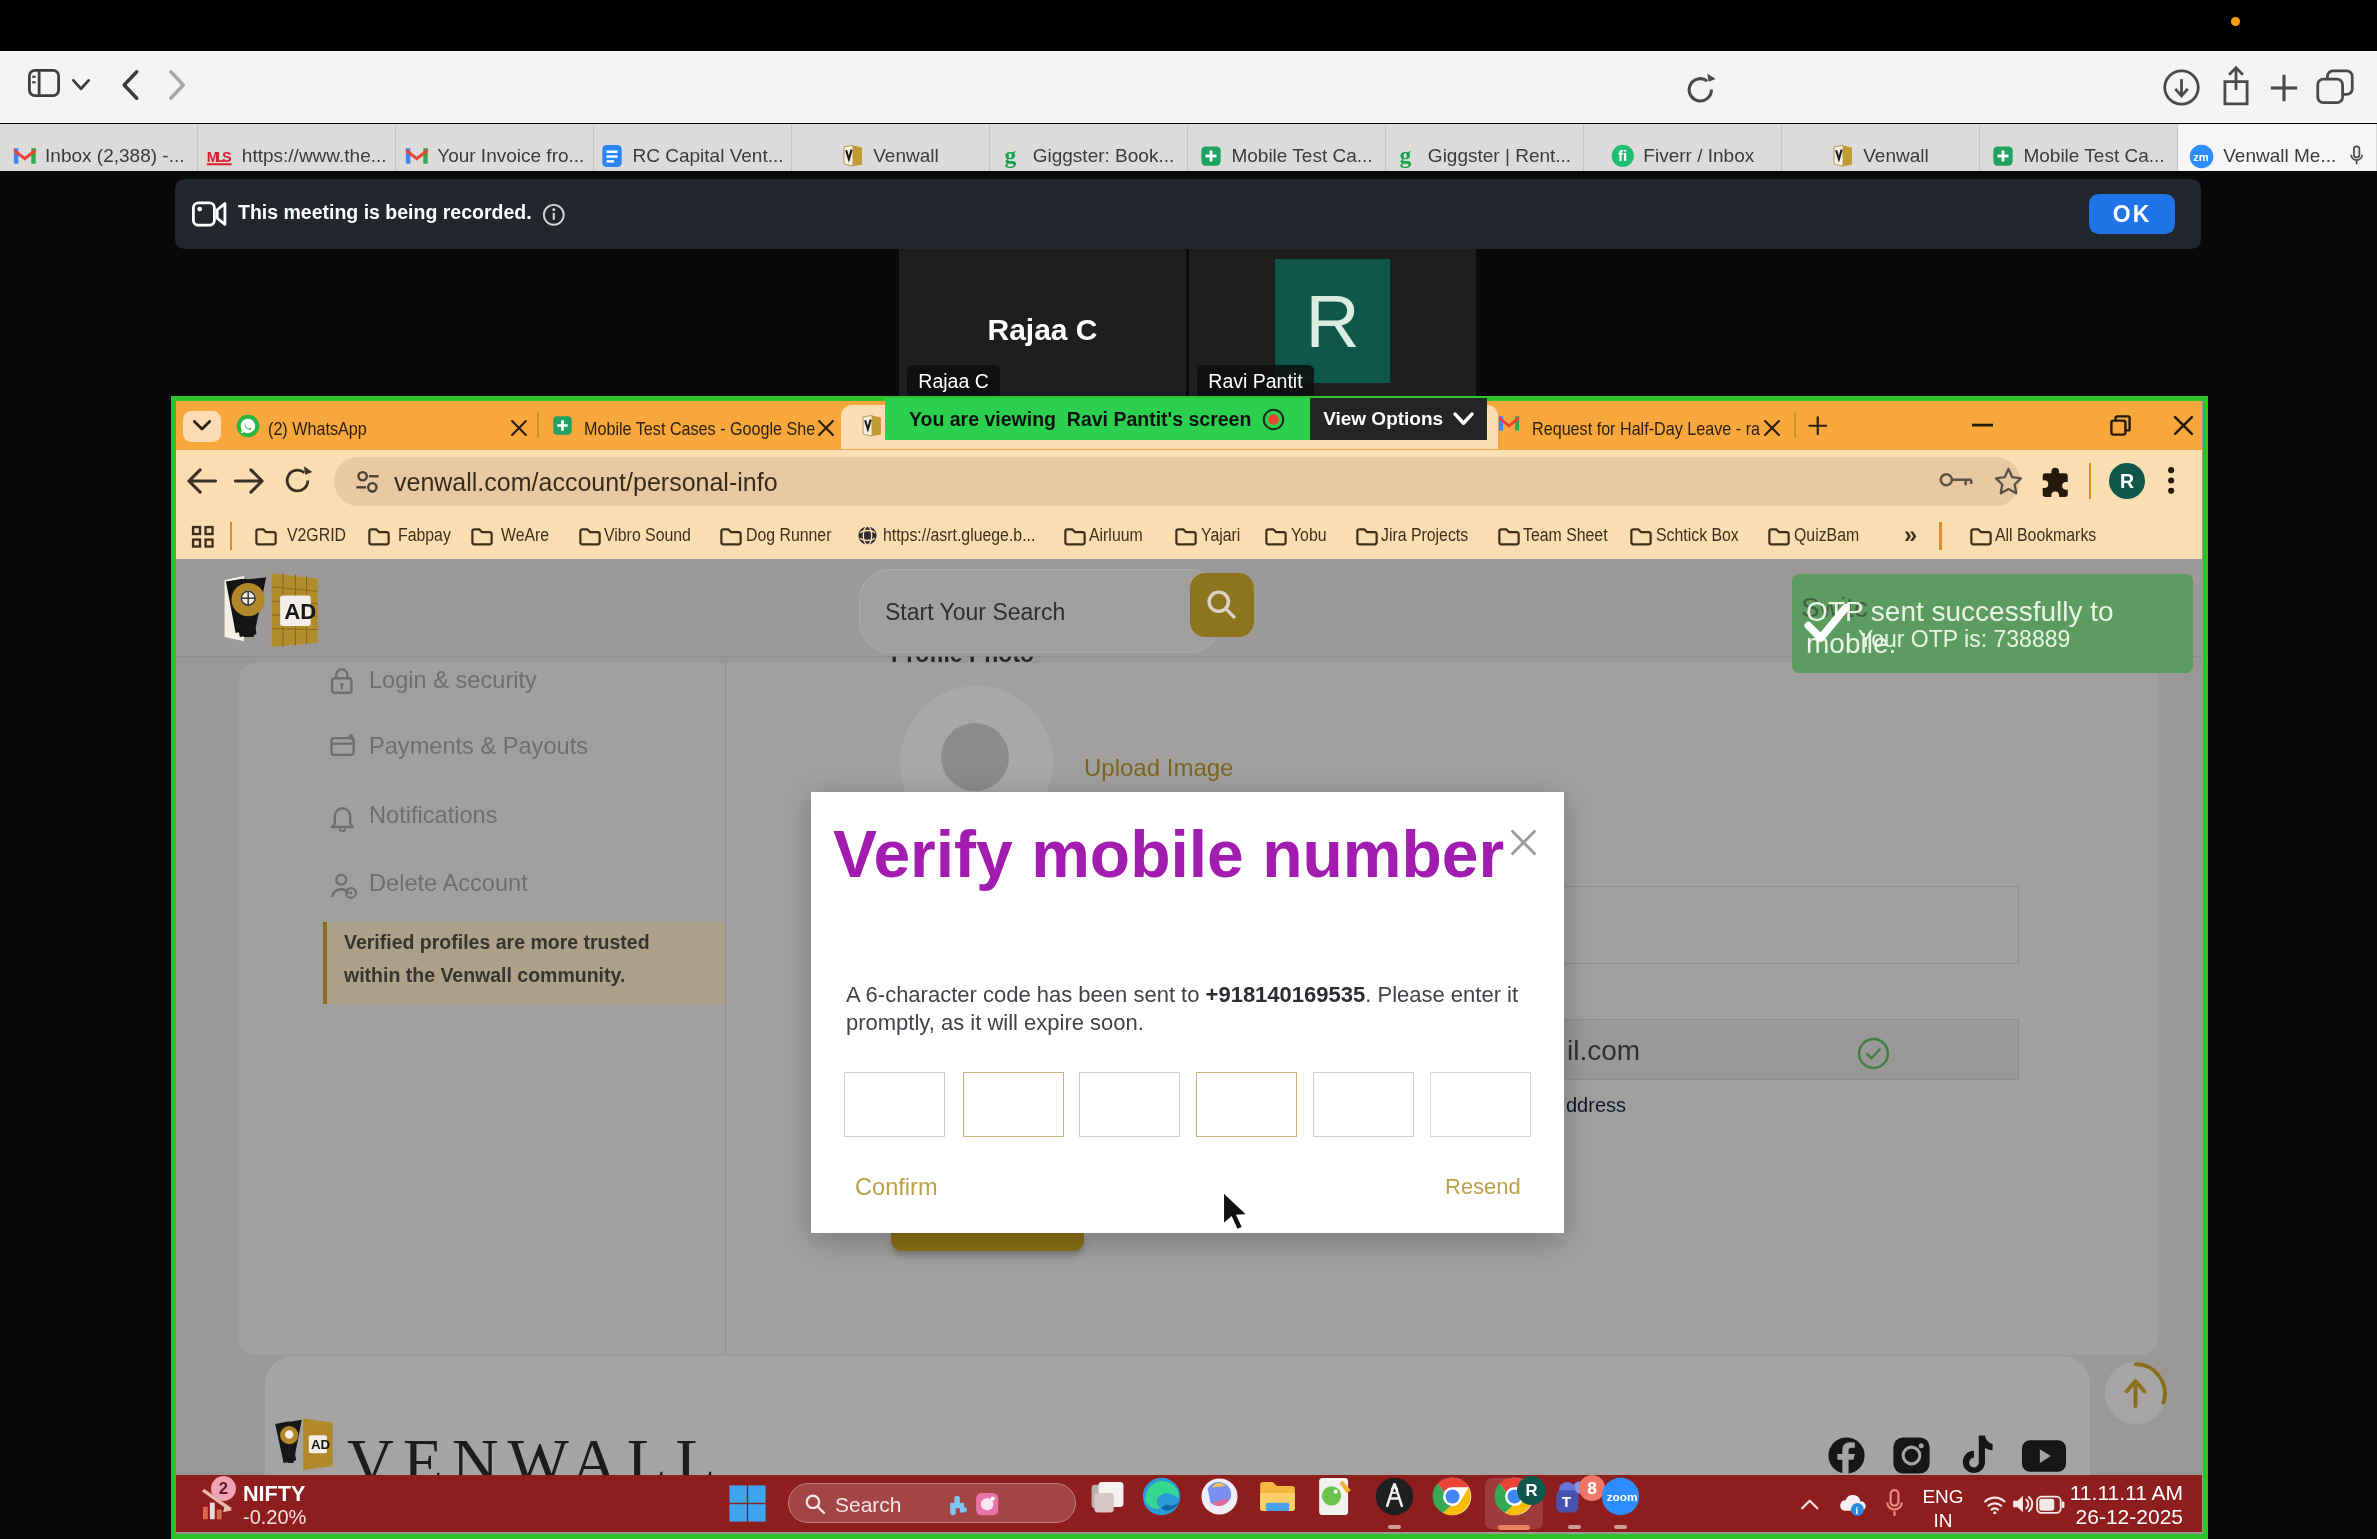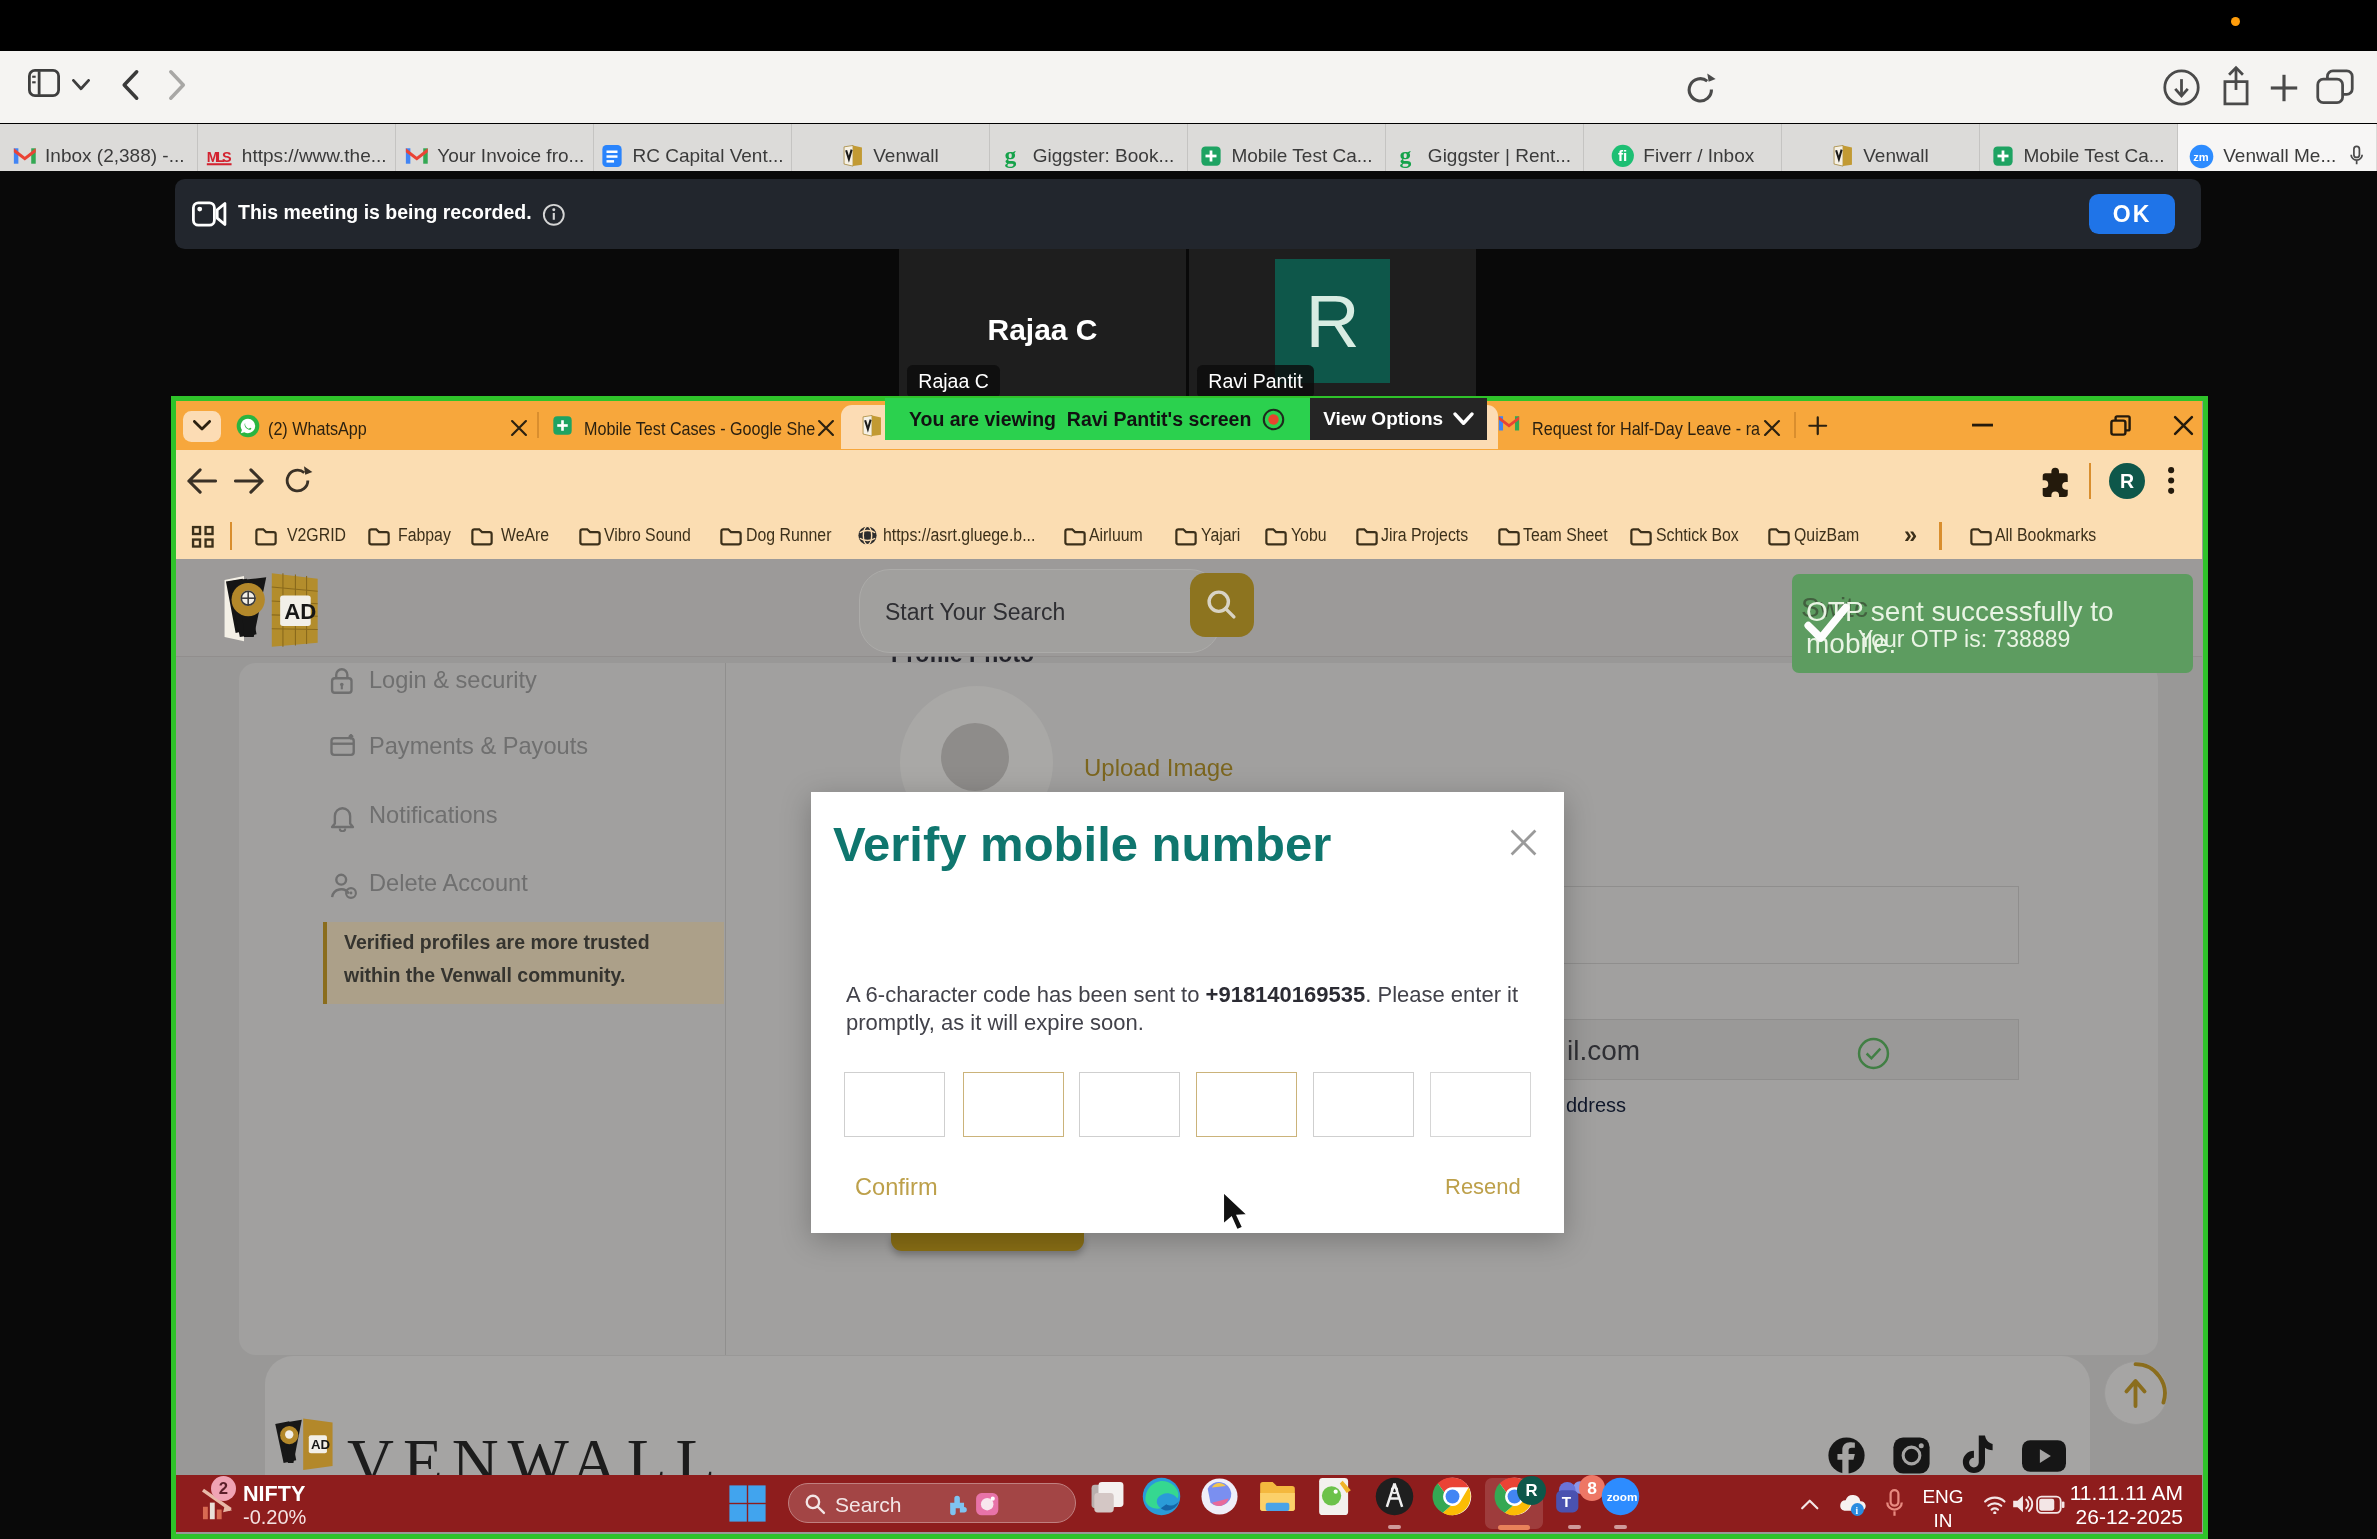--- a/index.html
+++ b/index.html
@@ -37,21 +37,21 @@
   
   #page { left:0; top:158px; width:2026px; height:916px; background:#999897; overflow:hidden; }
   #pg-header { position:absolute; left:0; top:0; width:2026px; height:97px; background:#9c9a99; box-shadow:0 0.7px 0 #8d8b89; z-index:3; }
   .dimtext { color:#6f6f6f; }
 
   #taskbar { left:0; top:1074px; width:2026px; height:57px; background:#8e1d1d; }
   .tbt { color:#f3e3e3; }
 
   
   #modal { left:635px; top:391px; width:753px; height:441px; background:#fff; box-shadow:0 7px 28px rgba(0,0,0,.25); }
-  #modal h1 { position:absolute; left:22px; top:23.6px; font-size:49px; font-weight:bold; color:#0f766e; }
+  #modal h1 { position:absolute; left:22px; top:23.6px; font-size:66px; font-weight:bold; color:#a21caf; }
   #modal .body { position:absolute; left:35px; top:189px; width:695px; font-size:22px; line-height:28px; color:#42424a; }
   .otp { position:absolute; top:280px; width:101px; height:65px; border:1.4px solid #cfcfcf; background:#fff; }
   .gold { color:#bda04a; }
 
   
   #share-banner { left:885px; top:398px; height:42px; display:flex; }
   #share-left { background:#2bd14e; width:425px; display:flex; align-items:center; justify-content:center; gap:9.7px; }
   #share-left span { font-size:19.5px; font-weight:bold; color:#111; white-space:nowrap; }
   #view-opt { background:#252525; color:#fff; width:177px; display:flex; align-items:center; justify-content:center; gap:9.7px; font-size:19px; font-weight:bold; }
 </style>
@@ -286,20 +286,38 @@
     <svg class="abs" style="left:9.7px;top:16.7px" width="31" height="28" viewBox="0 0 44 40">
         <path d="M20 4 L4 20 L20 36 M4 20 H42" fill="none" stroke="#3a3126" stroke-width="4.4" stroke-linecap="round" stroke-linejoin="round"></path>
       </svg>
     <svg class="abs" style="left:58px;top:16.7px" width="31" height="28" viewBox="0 0 44 40">
         <path d="M24 4 L40 20 L24 36 M40 20 H2" fill="none" stroke="#3a3126" stroke-width="4.4" stroke-linecap="round" stroke-linejoin="round"></path>
       </svg>
     <svg class="abs" style="left:106px;top:15.3px" width="31" height="31" viewBox="0 0 48 48">
         <path d="M40 24 a16 16 0 1 1 -5.5 -12" fill="none" stroke="#3a3126" stroke-width="4.4"></path>
         <path d="M34 2 L36 15 L47 11 Z" fill="#3a3126"></path>
       </svg>
+    <div class="abs" style="left:158px;top:7px;width:1686px;height:49px;background:#e9c9a2;border-radius:25px;">
+      <svg class="abs" style="left:21px;top:12.5px" width="25" height="23.6" viewBox="0 0 36 34">
+          <circle cx="11" cy="9" r="6" fill="none" stroke="#4a4134" stroke-width="3.4"></circle>
+          <line x1="20" y1="9" x2="34" y2="9" stroke="#4a4134" stroke-width="3.4"></line>
+          <circle cx="25" cy="25" r="6" fill="none" stroke="#4a4134" stroke-width="3.4"></circle>
+          <line x1="2" y1="25" x2="16" y2="25" stroke="#4a4134" stroke-width="3.4"></line>
+        </svg>
+      <div class="abs" style="left:60px;top:11px;font-size:25px;color:#352c1d;">venwall.com/account/personal-info</div>
+      <svg class="abs" style="left:1604px;top:12.5px" width="36" height="23.6" viewBox="0 0 52 34">
+          <circle cx="12" cy="14" r="8" fill="none" stroke="#5a5244" stroke-width="3.6"></circle>
+          <line x1="20" y1="14" x2="48" y2="14" stroke="#5a5244" stroke-width="3.6"></line>
+          <line x1="40" y1="14" x2="40" y2="22" stroke="#5a5244" stroke-width="3.6"></line>
+          <line x1="48" y1="14" x2="48" y2="20" stroke="#5a5244" stroke-width="3.6"></line>
+        </svg>
+      <svg class="abs" style="left:1660px;top:9.7px" width="29" height="29" viewBox="0 0 42 42">
+          <path d="M21 3 L26.5 14.7 L39 16.4 L30 25.3 L32.2 38 L21 31.9 L9.8 38 L12 25.3 L3 16.4 L15.5 14.7 Z" fill="none" stroke="#5a5244" stroke-width="3.4" stroke-linejoin="round"></path>
+        </svg>
+    </div>
     <svg class="abs" style="left:1866px;top:15.3px" width="32" height="32" viewBox="0 0 46 46">
         <path d="M19 4 a5.5 5.5 0 0 1 5.5 5.5 V12 h8.5 a4 4 0 0 1 4 4 v8.5 h-2.5 a5.5 5.5 0 0 0 0 11 h2.5 V42 a4 4 0 0 1 -4 4 H24.5 v-2.5 a5.5 5.5 0 0 0 -11 0 V46 H5 a4 4 0 0 1 -4 -4 v-9 h2.5 a5.5 5.5 0 0 0 0 -11 H1 V16 a4 4 0 0 1 4 -4 h8.5 V9.5 A5.5 5.5 0 0 1 19 4 Z" fill="#241a0c"></path>
       </svg>
     <div class="abs" style="left:1913px;top:12.5px;width:2.1px;height:36px;background:#d98e2e;"></div>
     <div class="abs" style="left:1933px;top:12.5px;width:36px;height:36px;border-radius:50%;background:#0e574a;color:#fff;font-size:19.5px;font-weight:bold;text-align:center;line-height:36px;">R</div>
     <svg class="abs" style="left:1991px;top:15.3px" width="8.3" height="31" viewBox="0 0 12 44">
         <circle cx="6" cy="7" r="4.4" fill="#241a0c"></circle>
         <circle cx="6" cy="22" r="4.4" fill="#241a0c"></circle>
         <circle cx="6" cy="37" r="4.4" fill="#241a0c"></circle>
       </svg>

